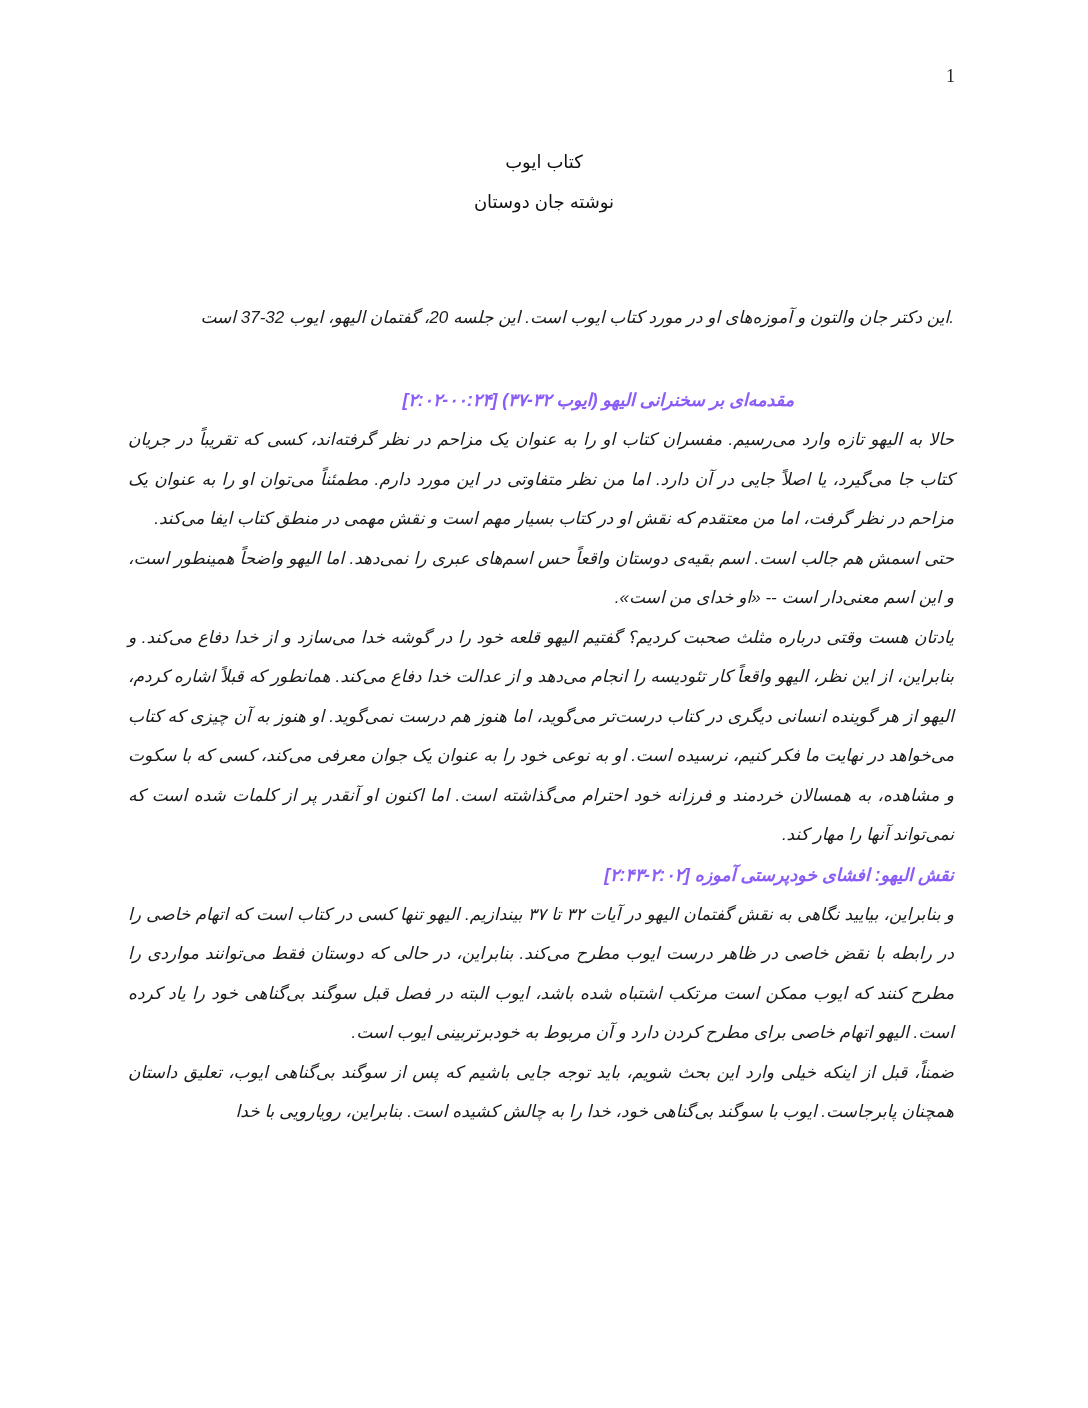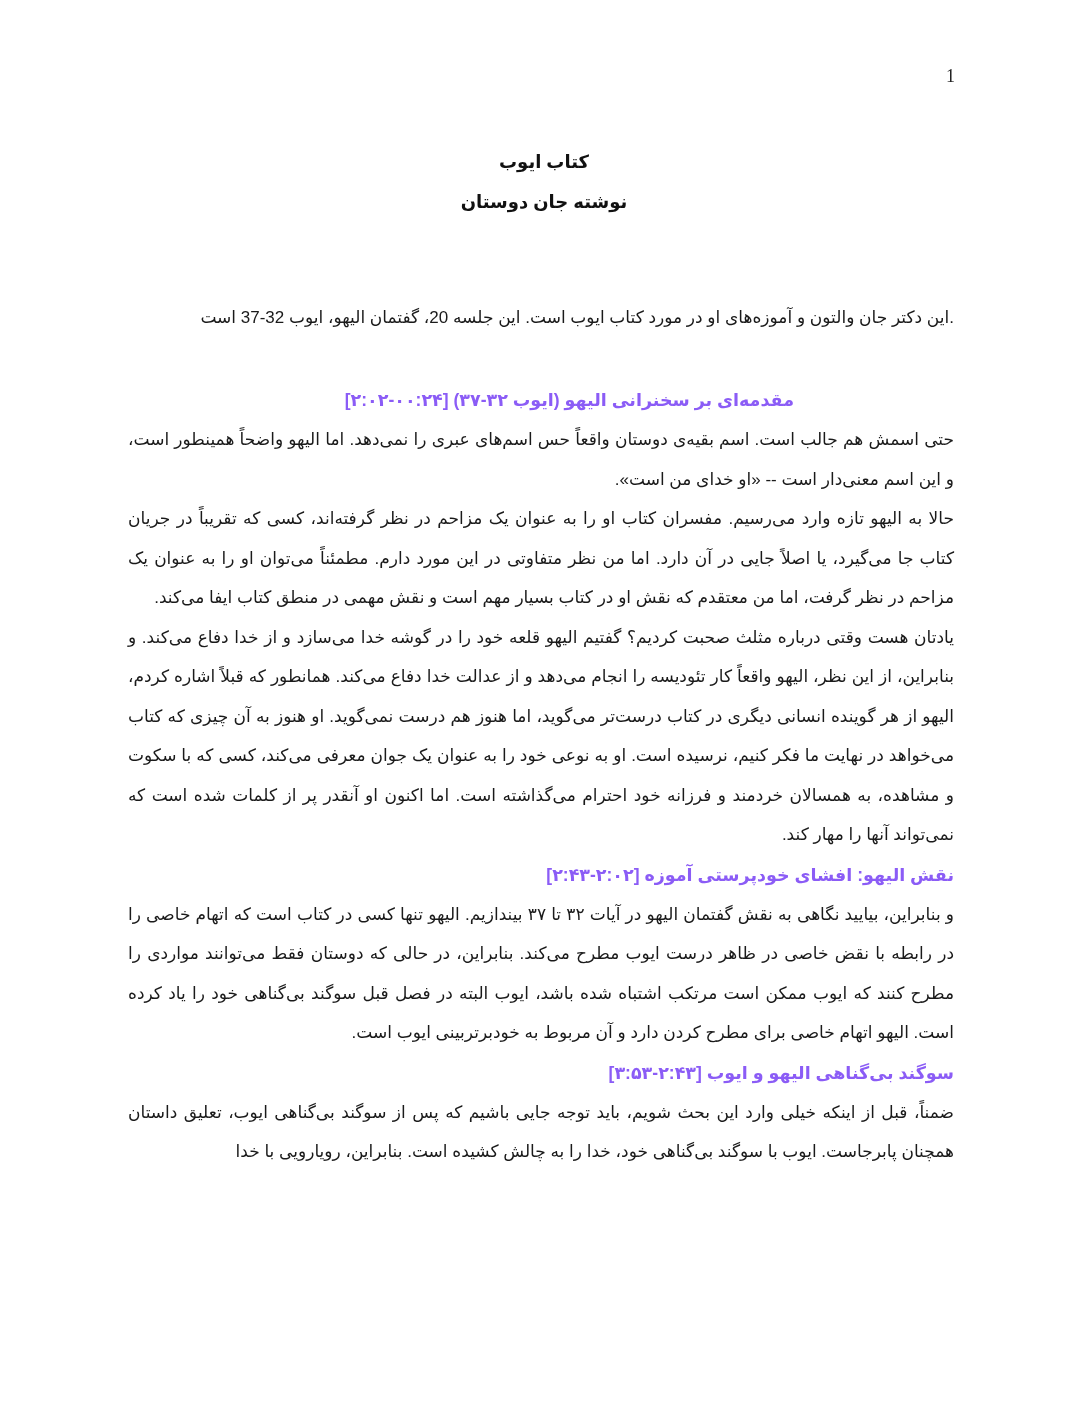--- a/index.html
+++ b/index.html
@@ -25,34 +25,35 @@
     }
     .title-block {
       position: absolute;
       top: 142px;
       left: 0;
       width: 1088px;
       text-align: center;
       direction: rtl;
     }
     .title-line {
-      font-weight: bold;
+      font-weight: normal;
       font-size: 18px;
       line-height: 40px;
       color: #111;
     }
     .body-text {
       position: absolute;
       left: 128px;
       width: 826px;
       direction: rtl;
       text-align: justify;
       font-size: 17px;
       line-height: 39.5px;
       color: #1a1a1a;
+      font-style: italic;
     }
     .intro {
       top: 298px;
     }
     .content {
       top: 380px;
     }
     .section-heading {
       font-weight: bold;
       font-size: 17.5px;
@@ -78,22 +79,21 @@
   <div class="title-line">کتاب ایوب</div>
   <div class="title-line">نوشته جان دوستان</div>
 </div>
 
 <div class="body-text intro">
   <p class="para">.این دکتر جان والتون و آموزه‌های او در مورد کتاب ایوب است. این جلسه 20، گفتمان الیهو، ایوب 32-37 است</p>
 </div>
 
 <div class="body-text content">
   <h3 class="section-heading first">مقدمه‌ای بر سخنرانی الیهو (ایوب ۳۲-۳۷) [۰۰:۲۴-۲:۰۲]</h3>
+  <p class="para">حالا به الیهو تازه وارد می‌رسیم. مفسران کتاب او را به عنوان یک مزاحم در نظر گرفته‌اند، کسی که تقریباً در جریان کتاب جا می‌گیرد، یا اصلاً جایی در آن دارد. اما من نظر متفاوتی در این مورد دارم. مطمئناً می‌توان او را به عنوان یک مزاحم در نظر گرفت، اما من معتقدم که نقش او در کتاب بسیار مهم است و نقش مهمی در منطق کتاب ایفا می‌کند.</p>
   <p class="para">حتی اسمش هم جالب است. اسم بقیه‌ی دوستان واقعاً حس اسم‌های عبری را نمی‌دهد. اما الیهو واضحاً همینطور است، و این اسم معنی‌دار است -- «او خدای من است».</p>
-  <p class="para">حالا به الیهو تازه وارد می‌رسیم. مفسران کتاب او را به عنوان یک مزاحم در نظر گرفته‌اند، کسی که تقریباً در جریان کتاب جا می‌گیرد، یا اصلاً جایی در آن دارد. اما من نظر متفاوتی در این مورد دارم. مطمئناً می‌توان او را به عنوان یک مزاحم در نظر گرفت، اما من معتقدم که نقش او در کتاب بسیار مهم است و نقش مهمی در منطق کتاب ایفا می‌کند.</p>
   <p class="para">یادتان هست وقتی درباره مثلث صحبت کردیم؟ گفتیم الیهو قلعه خود را در گوشه خدا می‌سازد و از خدا دفاع می‌کند. و بنابراین، از این نظر، الیهو واقعاً کار تئودیسه را انجام می‌دهد و از عدالت خدا دفاع می‌کند. همانطور که قبلاً اشاره کردم، الیهو از هر گوینده انسانی دیگری در کتاب درست‌تر می‌گوید، اما هنوز هم درست نمی‌گوید. او هنوز به آن چیزی که کتاب می‌خواهد در نهایت ما فکر کنیم، نرسیده است. او به نوعی خود را به عنوان یک جوان معرفی می‌کند، کسی که با سکوت و مشاهده، به همسالان خردمند و فرزانه خود احترام می‌گذاشته است. اما اکنون او آنقدر پر از کلمات شده است که نمی‌تواند آنها را مهار کند.</p>
 
   <h3 class="section-heading">نقش الیهو: افشای خودپرستی آموزه [۲:۰۲-۲:۴۳]</h3>
   <p class="para">و بنابراین، بیایید نگاهی به نقش گفتمان الیهو در آیات ۳۲ تا ۳۷ بیندازیم. الیهو تنها کسی در کتاب است که اتهام خاصی را در رابطه با نقض خاصی در ظاهر درست ایوب مطرح می‌کند. بنابراین، در حالی که دوستان فقط می‌توانند مواردی را مطرح کنند که ایوب ممکن است مرتکب اشتباه شده باشد، ایوب البته در فصل قبل سوگند بی‌گناهی خود را یاد کرده است. الیهو اتهام خاصی برای مطرح کردن دارد و آن مربوط به خودبرتربینی ایوب است.</p>
 
-  <h3 class="section-heading">سوگند بی‌گناهی الیهو و ایوب [۲:۴۳-۳:۵۳]</h3>
   <p class="para">ضمناً، قبل از اینکه خیلی وارد این بحث شویم، باید توجه جایی باشیم که پس از سوگند بی‌گناهی ایوب، تعلیق داستان همچنان پابرجاست. ایوب با سوگند بی‌گناهی خود، خدا را به چالش کشیده است. بنابراین، رویارویی با خدا</p>
 </div>
 
 </body></html>

